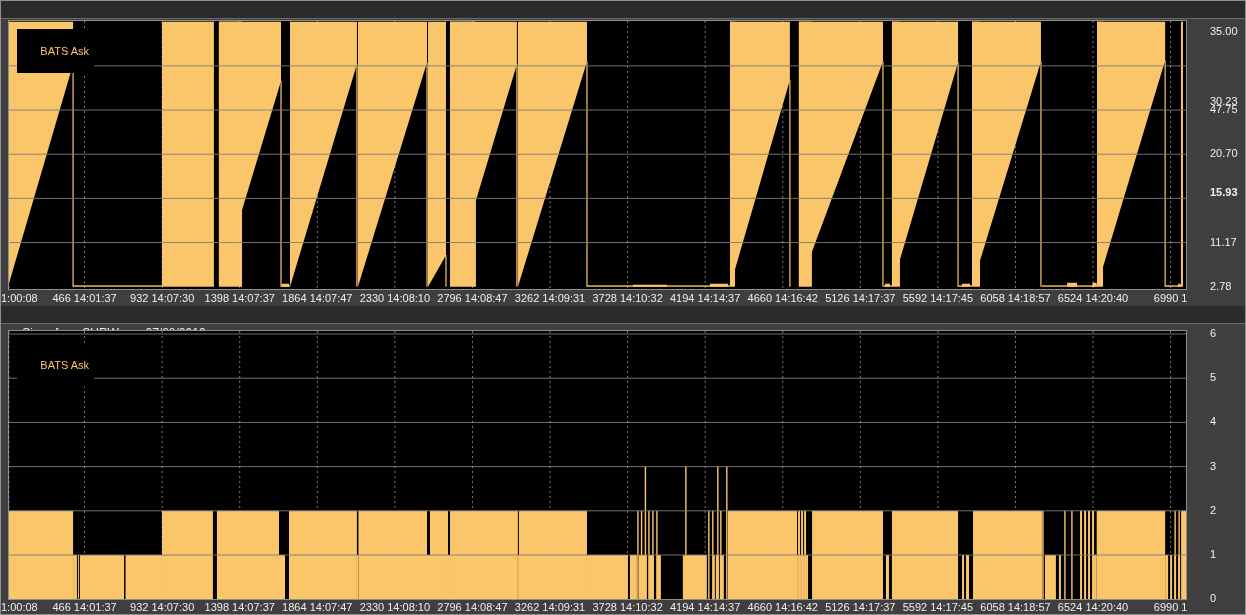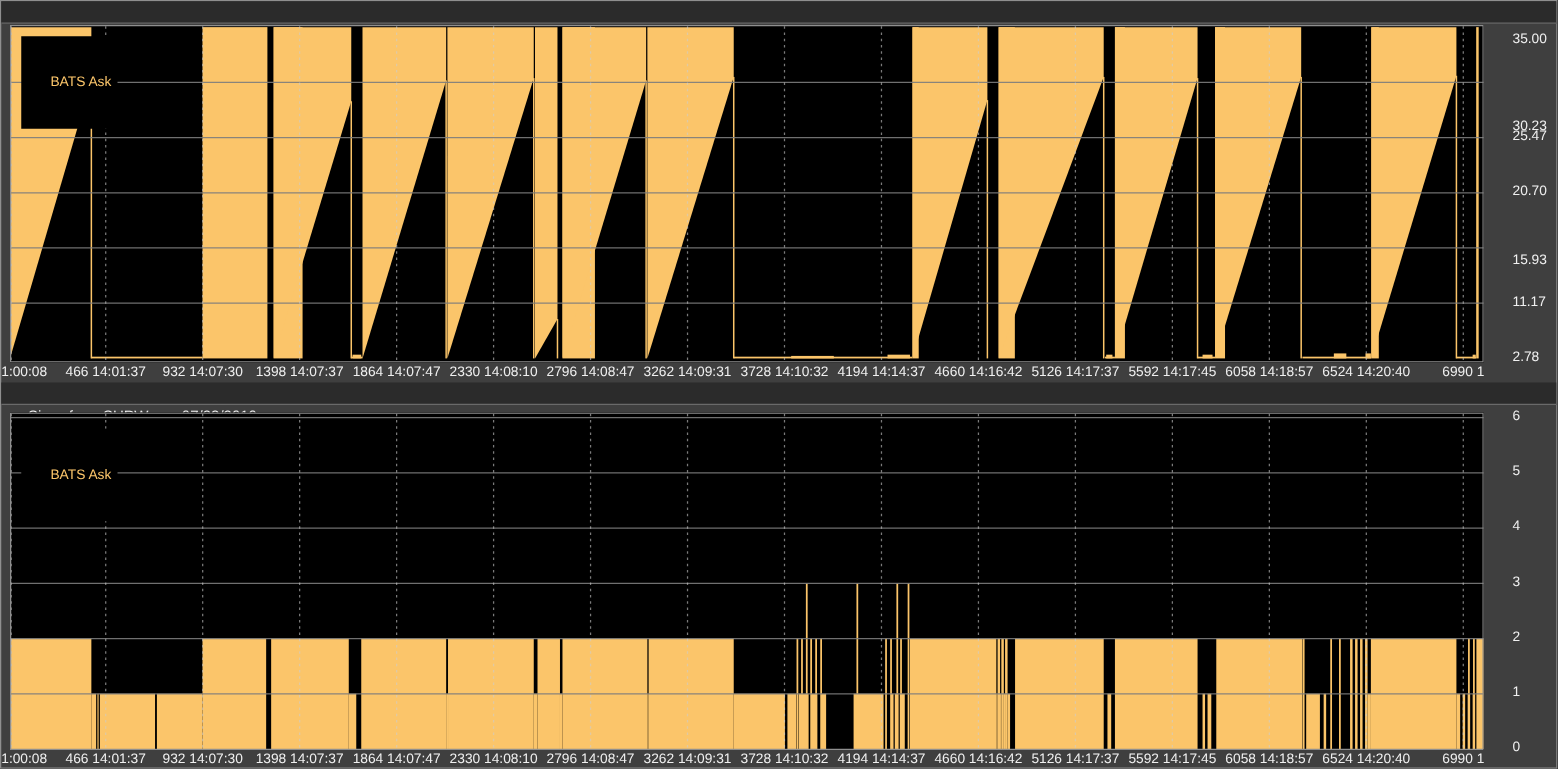--- a/index.html
+++ b/index.html
@@ -7,21 +7,21 @@
        font-family:"Liberation Sans",sans-serif;overflow:hidden;
        box-shadow:inset 0 0 0 1px #8f8f8f;}
   .titlebar{position:absolute;left:1px;right:1px;height:18px;background:#2b2b2b;
        color:#f2f2f2;font-size:12px;line-height:18px;padding-left:8px;
        white-space:pre;border-bottom:1px solid #6a6a6a;box-sizing:border-box;}
   #tb1{top:1px;} #tb2{top:306px;}
   .plot{position:absolute;left:8px;width:1179px;height:270px;background:#000;}
   #plot1{top:20px;} #plot2{top:330px;}
   .plot svg{display:block;width:1179px;height:270px;}
   .legend{position:absolute;left:9px;background:#000;color:#fbc56a;font-size:11px;
-       line-height:14px;padding:16px 5px;white-space:pre;}
+       line-height:14px;padding:1px 5px;white-space:pre;}
   #leg1{top:9px;} #leg2{top:13px;}
   .xstrip{position:absolute;left:0;width:1246px;height:16px;}
   #xs1{top:290px;} #xs2{top:599px;}
   .xlab{position:absolute;top:2px;font-size:11px;color:#f0f0f0;white-space:nowrap;
        transform:translateX(-50%);}
   .xlab.first{transform:none;}
   .ylab{position:absolute;left:1210px;font-size:11px;color:#f0f0f0;white-space:nowrap;}
 </style>
 </head>
 <body>
@@ -252,23 +252,23 @@
       <span class="xlab" style="left: 860.325px;">5126 14:17:37</span>
       <span class="xlab" style="left: 937.9px;">5592 14:17:45</span>
       <span class="xlab" style="left: 1015.48px;">6058 14:18:57</span>
       <span class="xlab" style="left: 1093.05px;">6524 14:20:40</span>
       <span class="xlab" style="left: 1170.63px;">6990 1</span>
     </div>
   <div id="g2"></div>
 
 <span class="ylab" style="top: 14.7px; margin-top: 10px;">35.00</span>
     <span class="ylab" style="top: 58.87px; margin-top: 36px;">30.23</span>
-    <span class="ylab" style="top: 103.04px;">25.47</span>
+    <span class="ylab" style="top: 103.04px;">47.75</span>
     <span class="ylab" style="top: 147.21px; text-align: center;">20.70</span>
-    <span class="ylab" style="top: 202px;">15.93</span>
+    <span class="ylab" style="top: 186px; font-weight: bold;">15.93</span>
     <span class="ylab" style="top: 235.55px;">11.17</span>
     <span class="ylab" style="top: 279.72px;">2.78</span>
     <span class="ylab" style="top: 327px;">6</span>
     <span class="ylab" style="top: 371.2px;">5</span>
     <span class="ylab" style="top: 415.4px;">4</span>
     <span class="ylab" style="top: 459.6px;">3</span>
     <span class="ylab" style="top: 503.8px;">2</span>
     <span class="ylab" style="top: 548px;">1</span>
     <span class="ylab" style="top: 592.2px;">0</span>
   </div>

